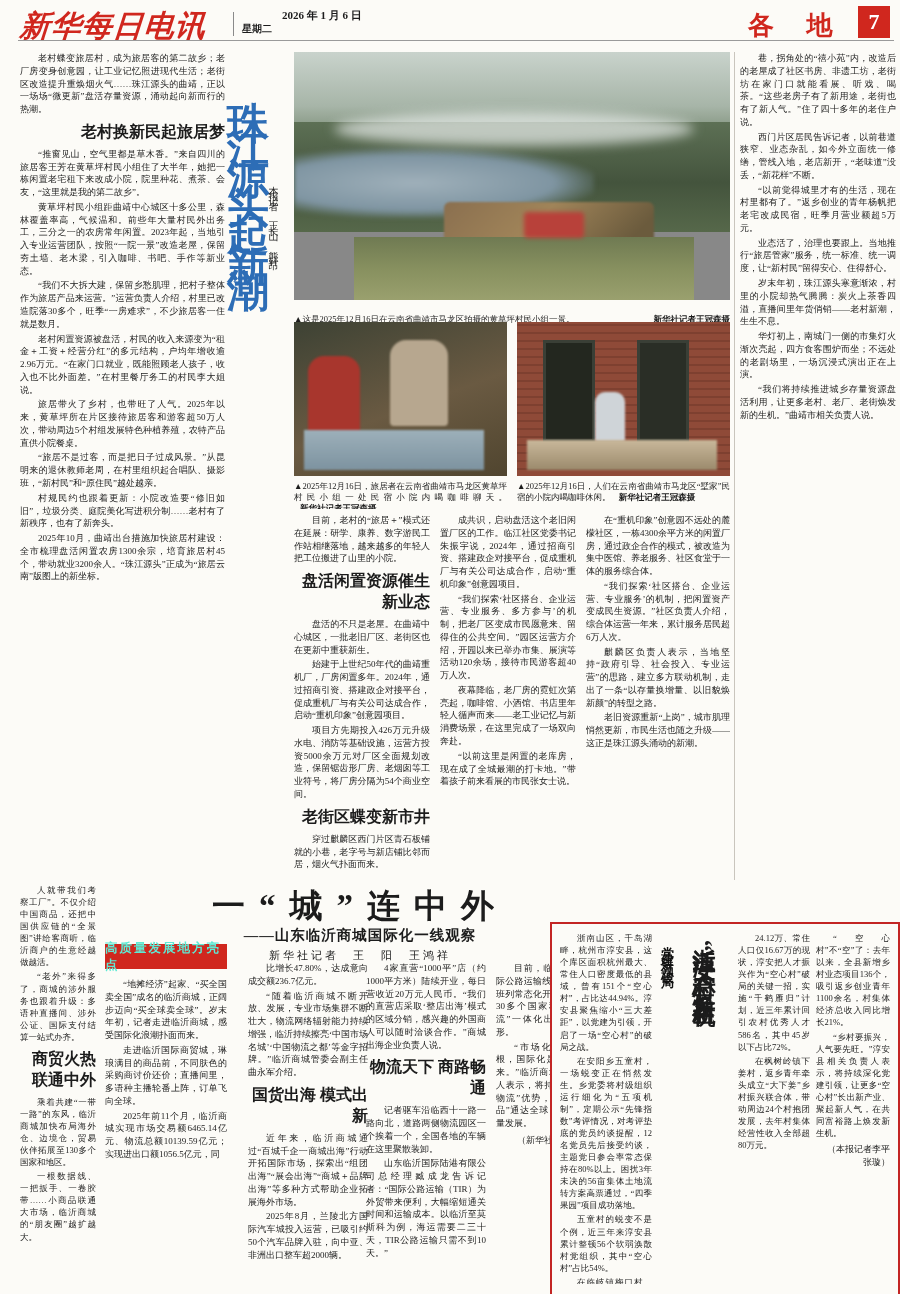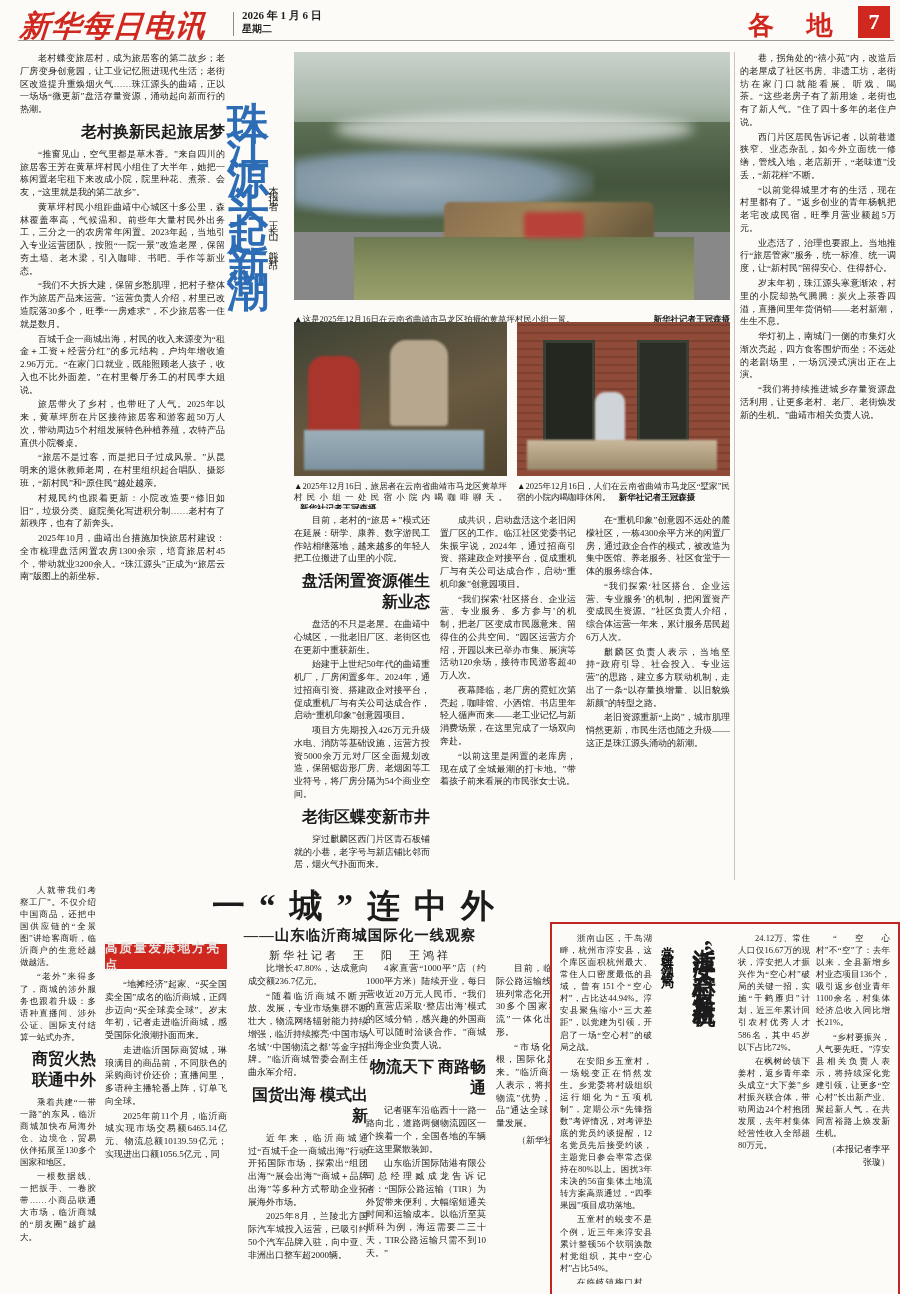--- a/index.html
+++ b/index.html
@@ -3,21 +3,21 @@
 <meta charset="utf-8">
 <style>
   html,body{margin:0;padding:0;background:#e8e6e0;}
   #page{position:relative;width:900px;height:1294px;background:#fcfbf7;margin:0 auto;
         font-family:"Liberation Serif","DejaVu Serif",serif;color:#1c1c1c;overflow:hidden;}
   
   .masthead{position:absolute;left:20px;top:6px;font-size:30px;font-weight:bold;font-style:italic;
             color:#d0271e;letter-spacing:1px;transform:skewX(-4deg);white-space:nowrap;}
   .hdr-div{position:absolute;left:233px;top:12px;width:1px;height:24px;background:#8a8a8a;}
   .date-block{position:absolute;left:242px;top:9px;line-height:1.25;}
-  .date-l1{font-size:11px;font-weight:bold;}
+  .date-l1{font-size:11px;font-weight:bold;margin-left:40px;}
   .date-l2{font-size:10px;font-weight:bold;}
   .hdr-rule{position:absolute;left:18px;top:40px;width:876px;height:1px;background:#9a9a9a;}
   .section-name{position:absolute;left:748px;top:8px;font-size:26px;font-weight:bold;color:#d0271e;
                 letter-spacing:13px;white-space:nowrap;}
   .page-box{position:absolute;left:858px;top:6px;width:32px;height:32px;background:#d0271e;
             display:flex;align-items:center;justify-content:center;}
   .page-num{color:#fff;font-size:22px;font-weight:bold;}
   
   .col{position:absolute;overflow:hidden;}
   .para{margin:0 0 2px 0;font-size:9px;line-height:1.42;text-align:justify;text-indent:2em;}
@@ -36,21 +36,21 @@
   .cap-author{font-weight:bold;white-space:nowrap;margin-left:6px;}
   .vrule{position:absolute;width:1px;background:#c9c5bd;}
   
   .s2-headline{position:absolute;left:105px;top:884px;width:510px;text-align:center;
                font-size:33px;font-weight:bold;letter-spacing:14px;white-space:nowrap;}
   .s2-sub{position:absolute;left:105px;top:926px;width:510px;text-align:center;
           font-size:14.5px;font-weight:bold;letter-spacing:1px;}
   .s2-byline{position:absolute;left:105px;top:948px;width:510px;text-align:center;
              font-size:11px;letter-spacing:3px;}
   .kicker-box{position:absolute;left:105px;top:944px;width:122px;height:25px;background:#d0271e;
-              color:#e5e5e5;display:flex;align-items:center;justify-content:center;
+              color:#5eead4;display:flex;align-items:center;justify-content:center;
               font-size:12.5px;font-weight:bold;letter-spacing:2px;}
   
   .story-box{position:absolute;left:550px;top:922px;width:346px;height:372px;
              border:2px solid #c32524;background:#fcfbf7;}
   .box-kicker{position:absolute;left:106px;top:12px;height:118px;writing-mode:vertical-rl;
               font-size:13px;font-weight:bold;letter-spacing:6px;color:#111;}
   .box-headline{position:absolute;left:126px;top:6px;height:358px;writing-mode:vertical-rl;
                 font-size:23px;font-weight:bold;letter-spacing:2.5px;line-height:2.2;}
   .box-col{position:absolute;overflow:hidden;}
   .box-col .para{font-size:8.5px;}
@@ -71,21 +71,21 @@
     <span class="page-num">7</span>
   </div>
   <div class="hdr-rule"></div>
 
   <div class="col" style="left:20px;top:52px;width:205px;height:828px;">
       <p class="para">老村蝶变旅居村，成为旅居客的第二故乡；老厂房变身创意园，让工业记忆照进现代生活；老街区改造提升重焕烟火气……珠江源头的曲靖，正以一场场“微更新”盘活存量资源，涌动起向新而行的热潮。</p>
       <p class="colhead">老村换新民起旅居梦</p>
       <p class="para">“推窗见山，空气里都是草木香。”来自四川的旅居客王芳在黄草坪村民小组住了大半年，她把一栋闲置老宅租下来改成小院，院里种花、煮茶、会友，“这里就是我的第二故乡”。</p>
       <p class="para">黄草坪村民小组距曲靖中心城区十多公里，森林覆盖率高，气候温和。前些年大量村民外出务工，三分之一的农房常年闲置。2023年起，当地引入专业运营团队，按照“一院一景”改造老屋，保留夯土墙、老木梁，引入咖啡、书吧、手作等新业态。</p>
       <p class="para">“我们不大拆大建，保留乡愁肌理，把村子整体作为旅居产品来运营。”运营负责人介绍，村里已改造院落30多个，旺季“一房难求”，不少旅居客一住就是数月。</p>
-      <p class="para">百城千企一商城出海，村民的收入来源变为“租金＋工资＋经营分红”的多元结构，户均年增收逾2.96万元。“在家门口就业，既能照顾老人孩子，收入也不比外面差。”在村里餐厅务工的村民李大姐说。</p>
+      <p class="para">老村闲置资源被盘活，村民的收入来源变为“租金＋工资＋经营分红”的多元结构，户均年增收逾2.96万元。“在家门口就业，既能照顾老人孩子，收入也不比外面差。”在村里餐厅务工的村民李大姐说。</p>
       <p class="para">旅居带火了乡村，也带旺了人气。2025年以来，黄草坪所在片区接待旅居客和游客超50万人次，带动周边5个村组发展特色种植养殖，农特产品直供小院餐桌。</p>
       <p class="para">“旅居不是过客，而是把日子过成风景。”从昆明来的退休教师老周，在村里组织起合唱队、摄影班，“新村民”和“原住民”越处越亲。</p>
       <p class="para">村规民约也跟着更新：小院改造要“修旧如旧”，垃圾分类、庭院美化写进积分制……老村有了新秩序，也有了新奔头。</p>
       <p class="para">2025年10月，曲靖出台措施加快旅居村建设：全市梳理盘活闲置农房1300余宗，培育旅居村45个，带动就业3200余人。“珠江源头”正成为“旅居云南”版图上的新坐标。</p>
     </div>
 
   <div class="vert-headline">珠江源头起新潮</div>
   <div class="vert-byline">本报记者　王长山　熊轩昂</div>
 
   <div class="photo" style="left:294px;top:52px;width:436px;height:248px;">

